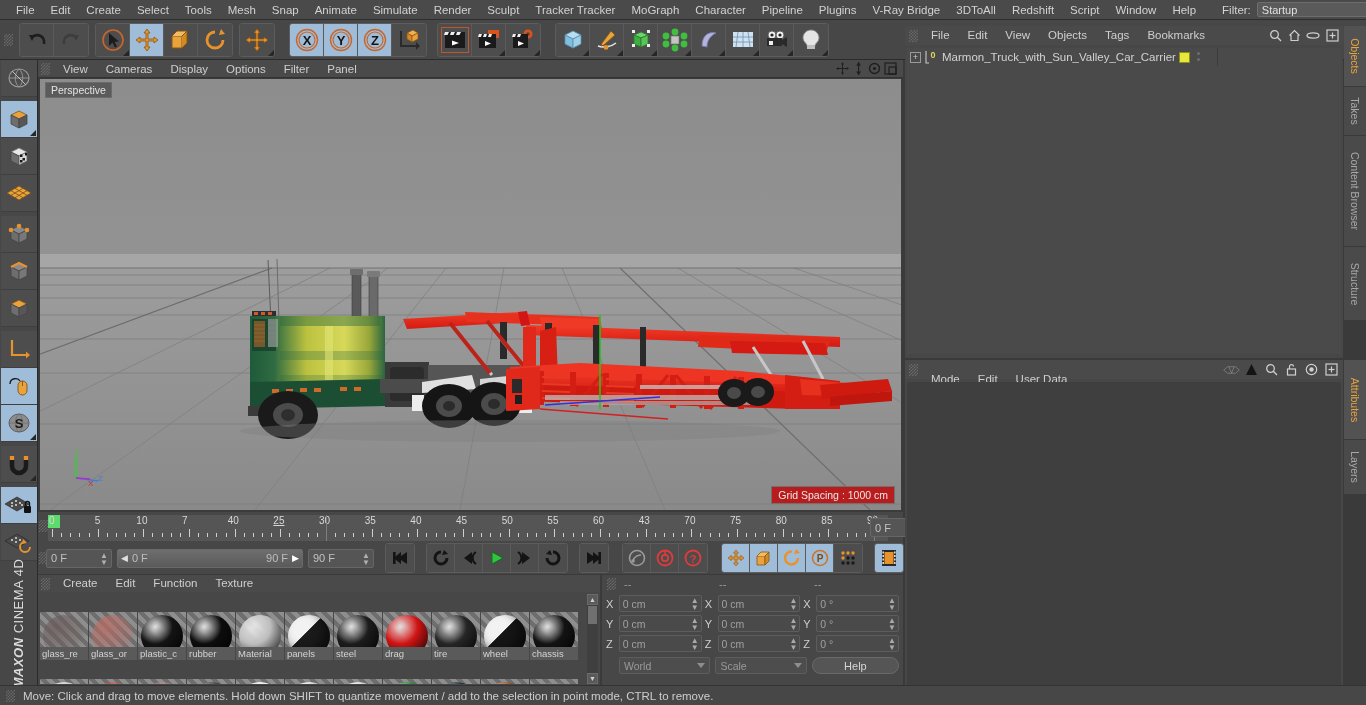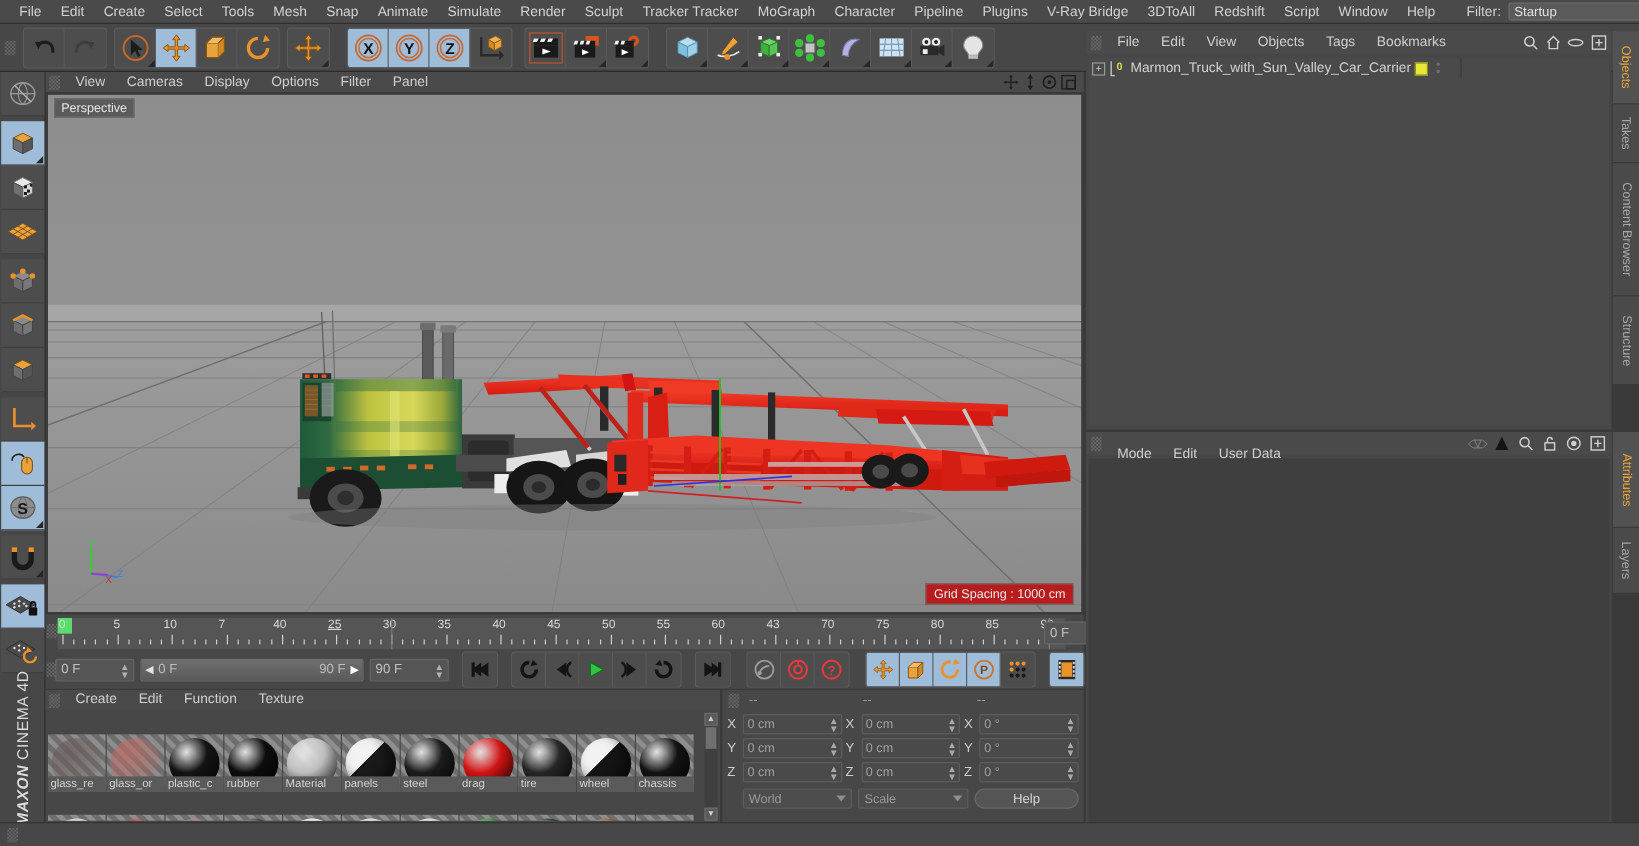--- a/index.html
+++ b/index.html
@@ -1506,15 +1506,16 @@
       <div class="vtab active" style="height: 80px;">
         <span>Attributes</span>
       </div>
       <div class="vtab" style="height: 55.2px;">
         <span>Layers</span>
       </div>
     </div>
 
   <div class="statusbar">
     <div class="grip"></div>
+    <span class="txt">Move: Click and drag to move elements. Hold down SHIFT to quantize movement / add to the selection in point mode, CTRL to remove.</span>
   </div>
 
 </div>
 
 </body></html>

